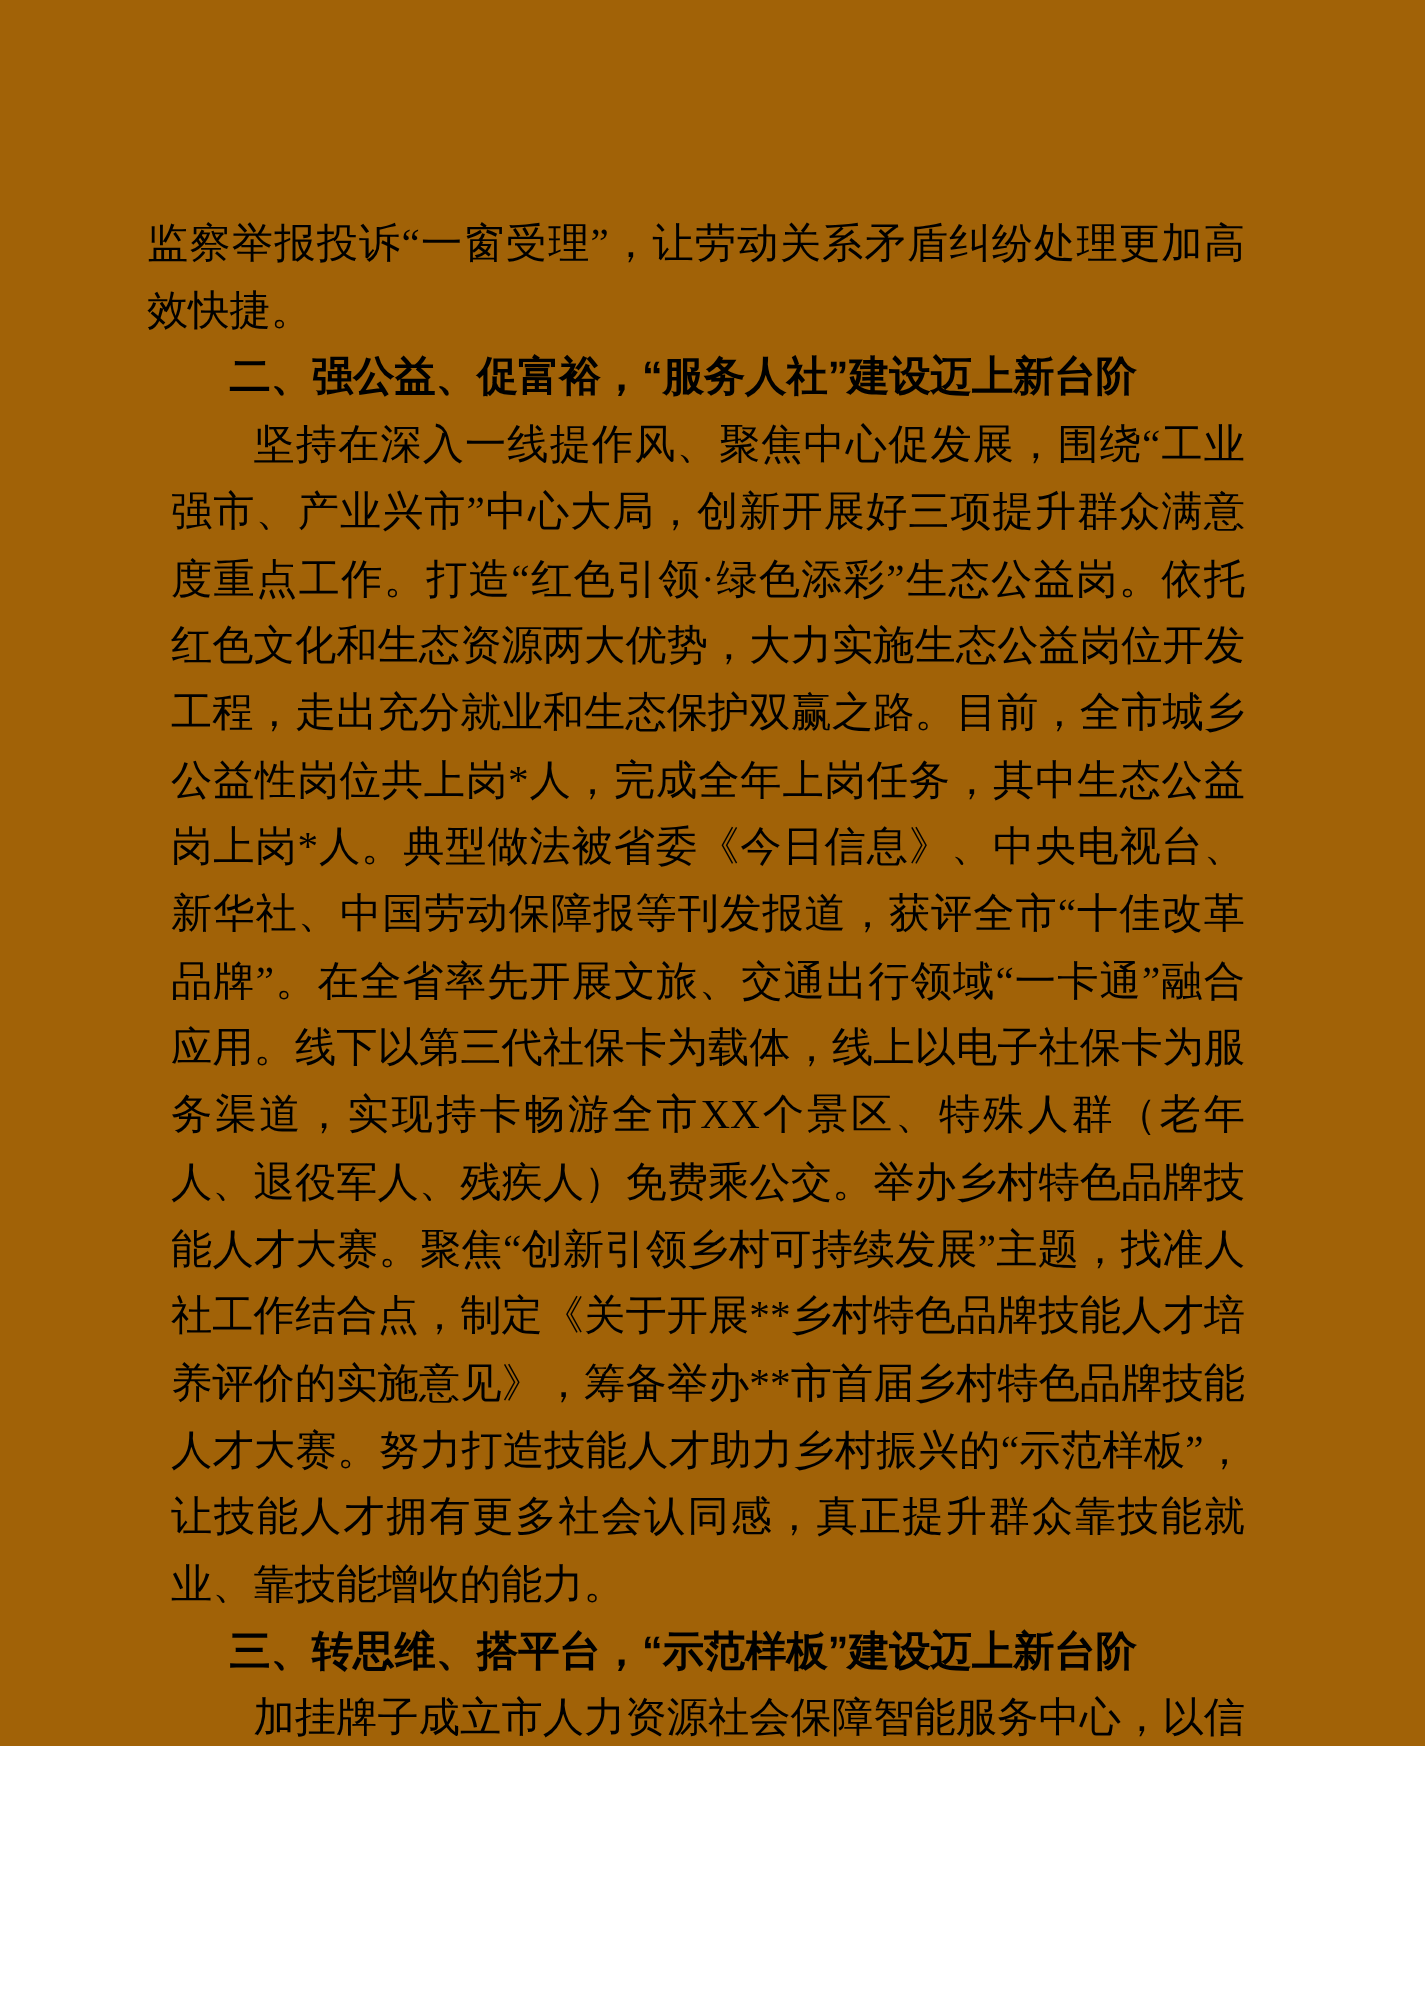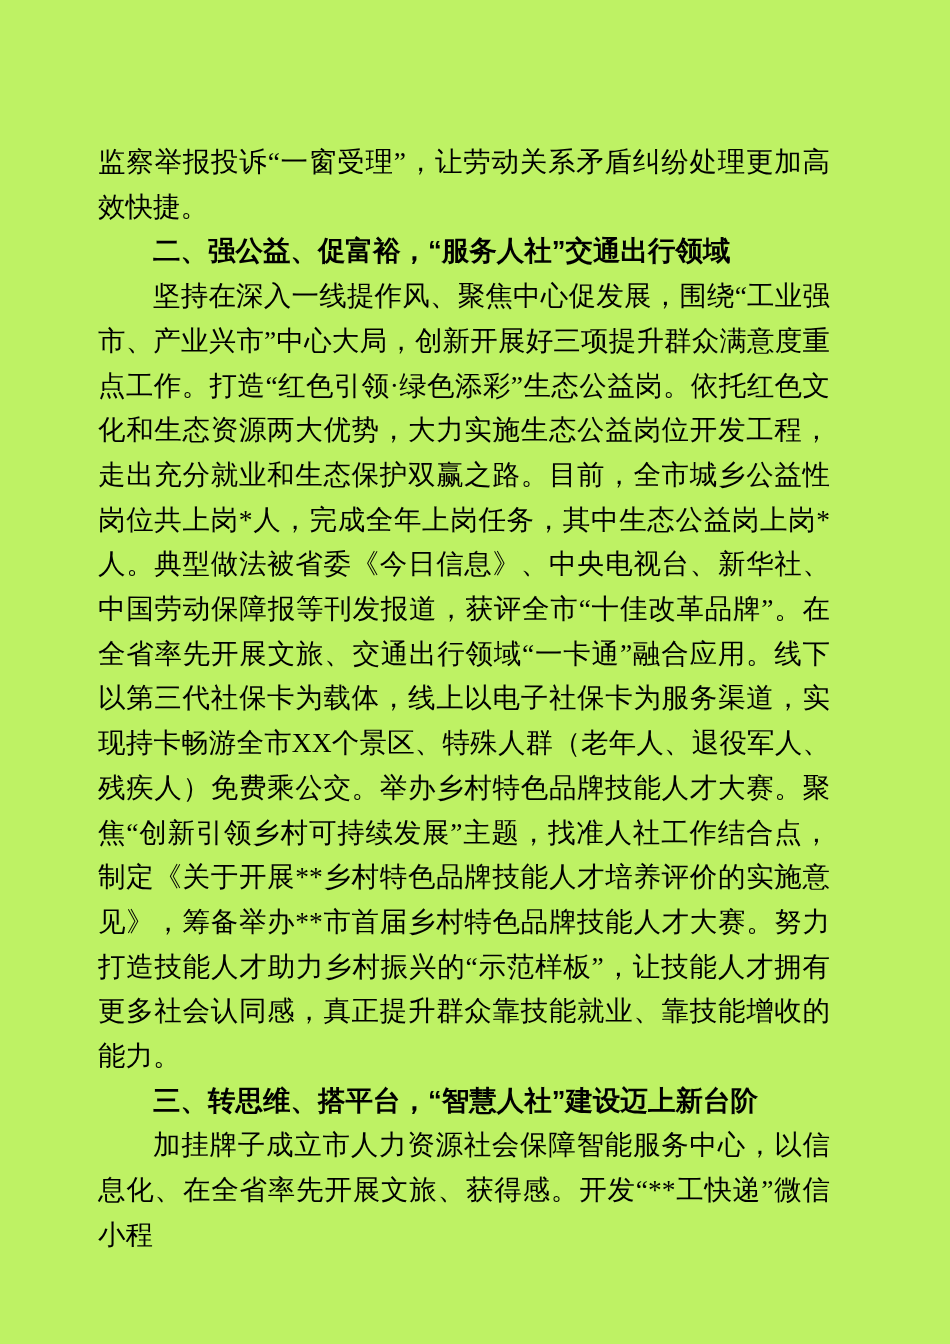--- a/index.html
+++ b/index.html
@@ -3,22 +3,22 @@
 <meta charset="utf-8">
 <style>
   html, body {
     margin: 0;
     padding: 0;
     background: #ffffff;
   }
   .page {
     position: relative;
     width: 950px;
-    height: 1344px;
-    background: #bef264;
+    height: 1164px;
+    background: #a16207;
     box-sizing: border-box;
     overflow: hidden;
   }
   .doc-body {
     position: absolute;
     top: 140px;
     left: 98px;
     width: 732px;
     color: #000000;
   }
@@ -30,31 +30,32 @@
     text-align: justify;
     color: #000000;
     font-family: "Liberation Serif", "DejaVu Serif", serif;
     word-break: break-all;
   }
   .block.continuation {
     text-indent: 0;
   }
   .block.paragraph {
     text-indent: 2em;
+    margin-left: 16px;
   }
   .block.heading {
     text-indent: 2em;
     font-weight: bold;
     font-family: "Liberation Sans", "DejaVu Sans", sans-serif;
   }
 </style>
 </head>
 <body>
 
 <div class="page">
   <div class="doc-body">
       <div class="block continuation">监察举报投诉“一窗受理”，让劳动关系矛盾纠纷处理更加高效快捷。</div>
-      <div class="block heading">二、强公益、促富裕，“服务人社”交通出行领域</div>
+      <div class="block heading">二、强公益、促富裕，“服务人社”建设迈上新台阶</div>
       <div class="block paragraph">坚持在深入一线提作风、聚焦中心促发展，围绕“工业强市、产业兴市”中心大局，创新开展好三项提升群众满意度重点工作。打造“红色引领·绿色添彩”生态公益岗。依托红色文化和生态资源两大优势，大力实施生态公益岗位开发工程，走出充分就业和生态保护双赢之路。目前，全市城乡公益性岗位共上岗*人，完成全年上岗任务，其中生态公益岗上岗*人。典型做法被省委《今日信息》、中央电视台、新华社、中国劳动保障报等刊发报道，获评全市“十佳改革品牌”。在全省率先开展文旅、交通出行领域“一卡通”融合应用。线下以第三代社保卡为载体，线上以电子社保卡为服务渠道，实现持卡畅游全市XX个景区、特殊人群（老年人、退役军人、残疾人）免费乘公交。举办乡村特色品牌技能人才大赛。聚焦“创新引领乡村可持续发展”主题，找准人社工作结合点，制定《关于开展**乡村特色品牌技能人才培养评价的实施意见》，筹备举办**市首届乡村特色品牌技能人才大赛。努力打造技能人才助力乡村振兴的“示范样板”，让技能人才拥有更多社会认同感，真正提升群众靠技能就业、靠技能增收的能力。</div>
-      <div class="block heading">三、转思维、搭平台，“智慧人社”建设迈上新台阶</div>
+      <div class="block heading">三、转思维、搭平台，“示范样板”建设迈上新台阶</div>
       <div class="block paragraph">加挂牌子成立市人力资源社会保障智能服务中心，以信息化、在全省率先开展文旅、获得感。开发“**工快递”微信小程</div>
     </div>
 </div>
 
 </body></html>

